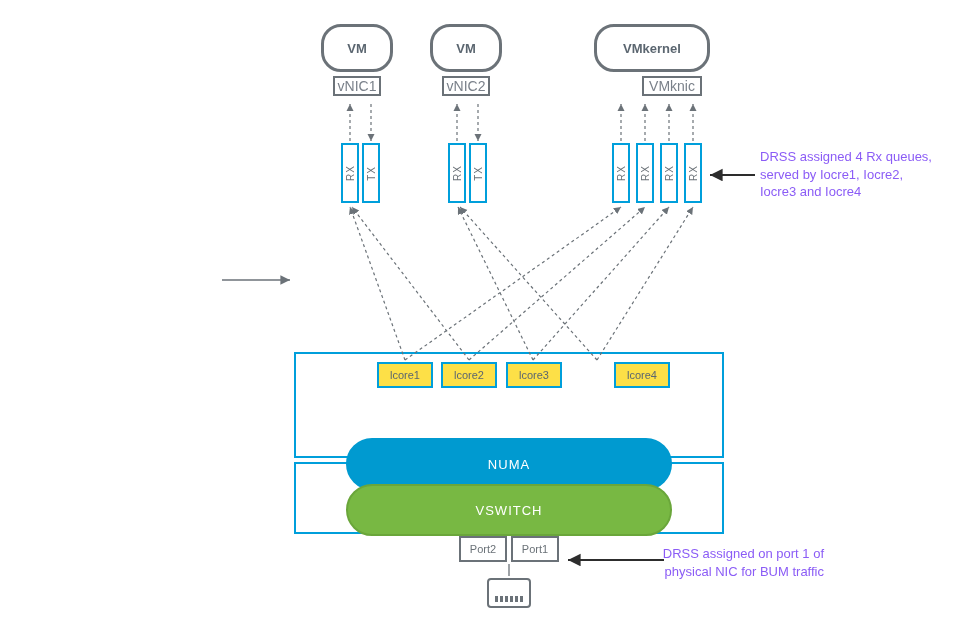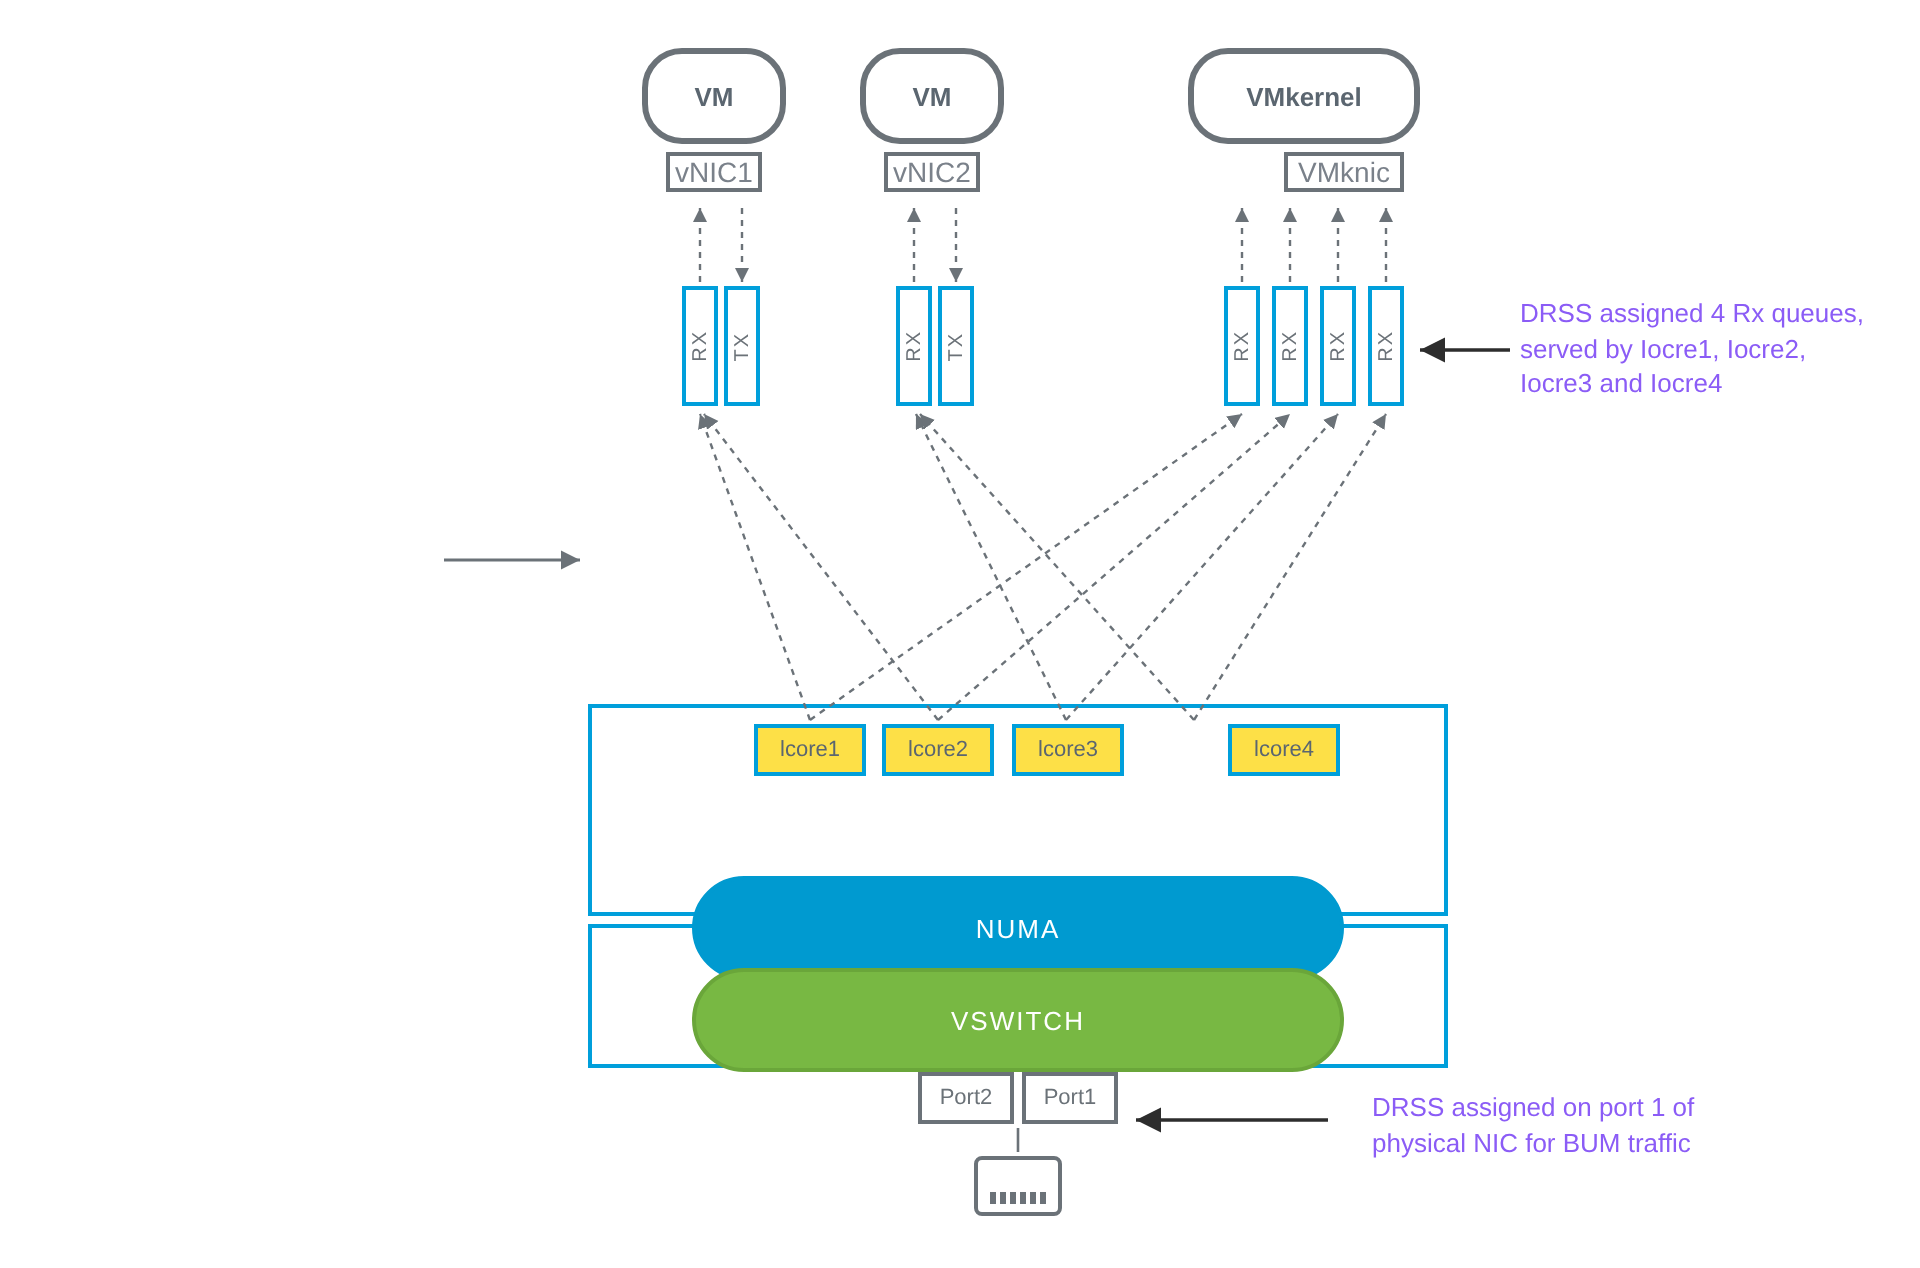--- a/index.html
+++ b/index.html
@@ -120,21 +120,21 @@
         <div class="pin"></div>
         <div class="pin"></div>
         <div class="pin"></div>
         <div class="pin"></div>
         <div class="pin"></div>
         <div class="pin"></div>
       </div>
   </div>
 
   <div class="annot" style="left:760px; top:148px; width:175px;">DRSS assigned 4 Rx queues, served by Iocre1, Iocre2, Iocre3 and Iocre4</div>
-  <div class="annot" style="left:686px; top:545px; width:185px;">DRSS assigned on port 1 of physical NIC for BUM traffic</div>
+  <div class="annot" style="left:639px; top:545px; width:185px;text-align:right;">DRSS assigned on port 1 of physical NIC for BUM traffic</div>
 
   <svg class="lines">
     <defs>
       <marker id="arrow-gray" markerWidth="8" markerHeight="8" refX="6" refY="3" orient="auto" markerUnits="strokeWidth">
         <path d="M0,0 L6,3 L0,6 Z" fill="#6b7278"></path>
       </marker>
       <marker id="arrow-black" markerWidth="9" markerHeight="9" refX="7" refY="3.5" orient="auto" markerUnits="strokeWidth">
         <path d="M0,0 L7,3.5 L0,7 Z" fill="#2d2d2d"></path>
       </marker>
     </defs>

